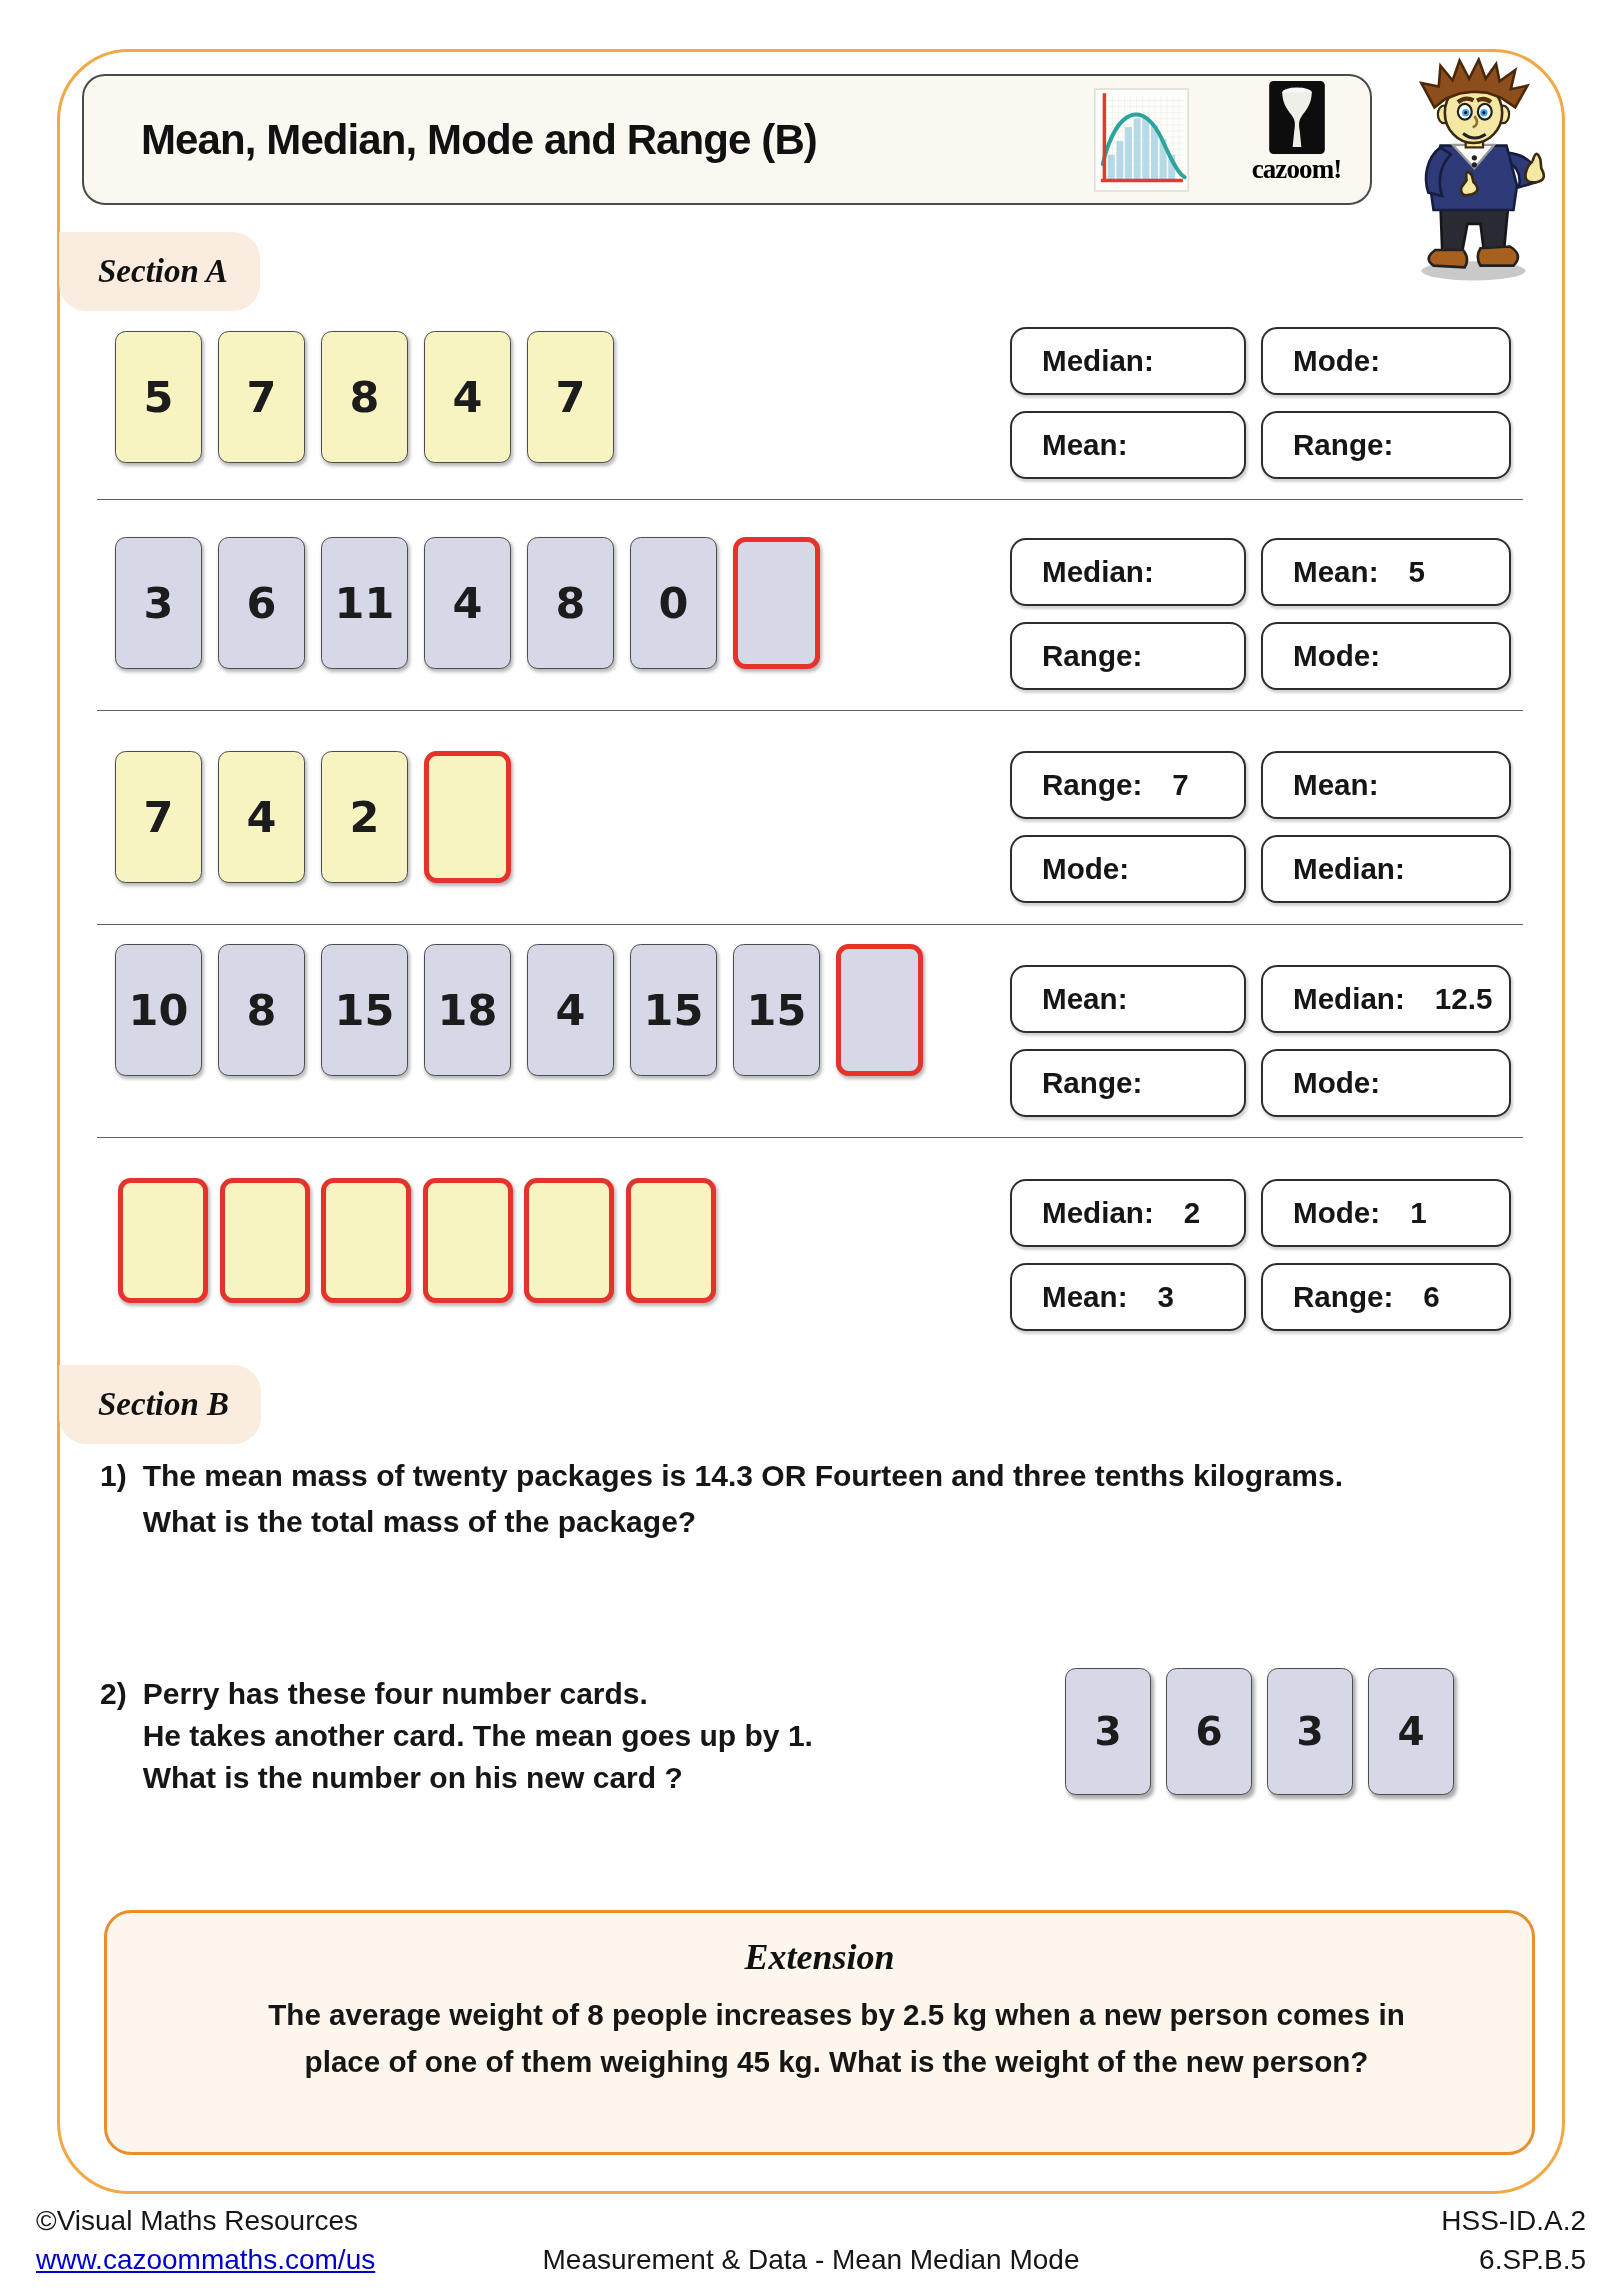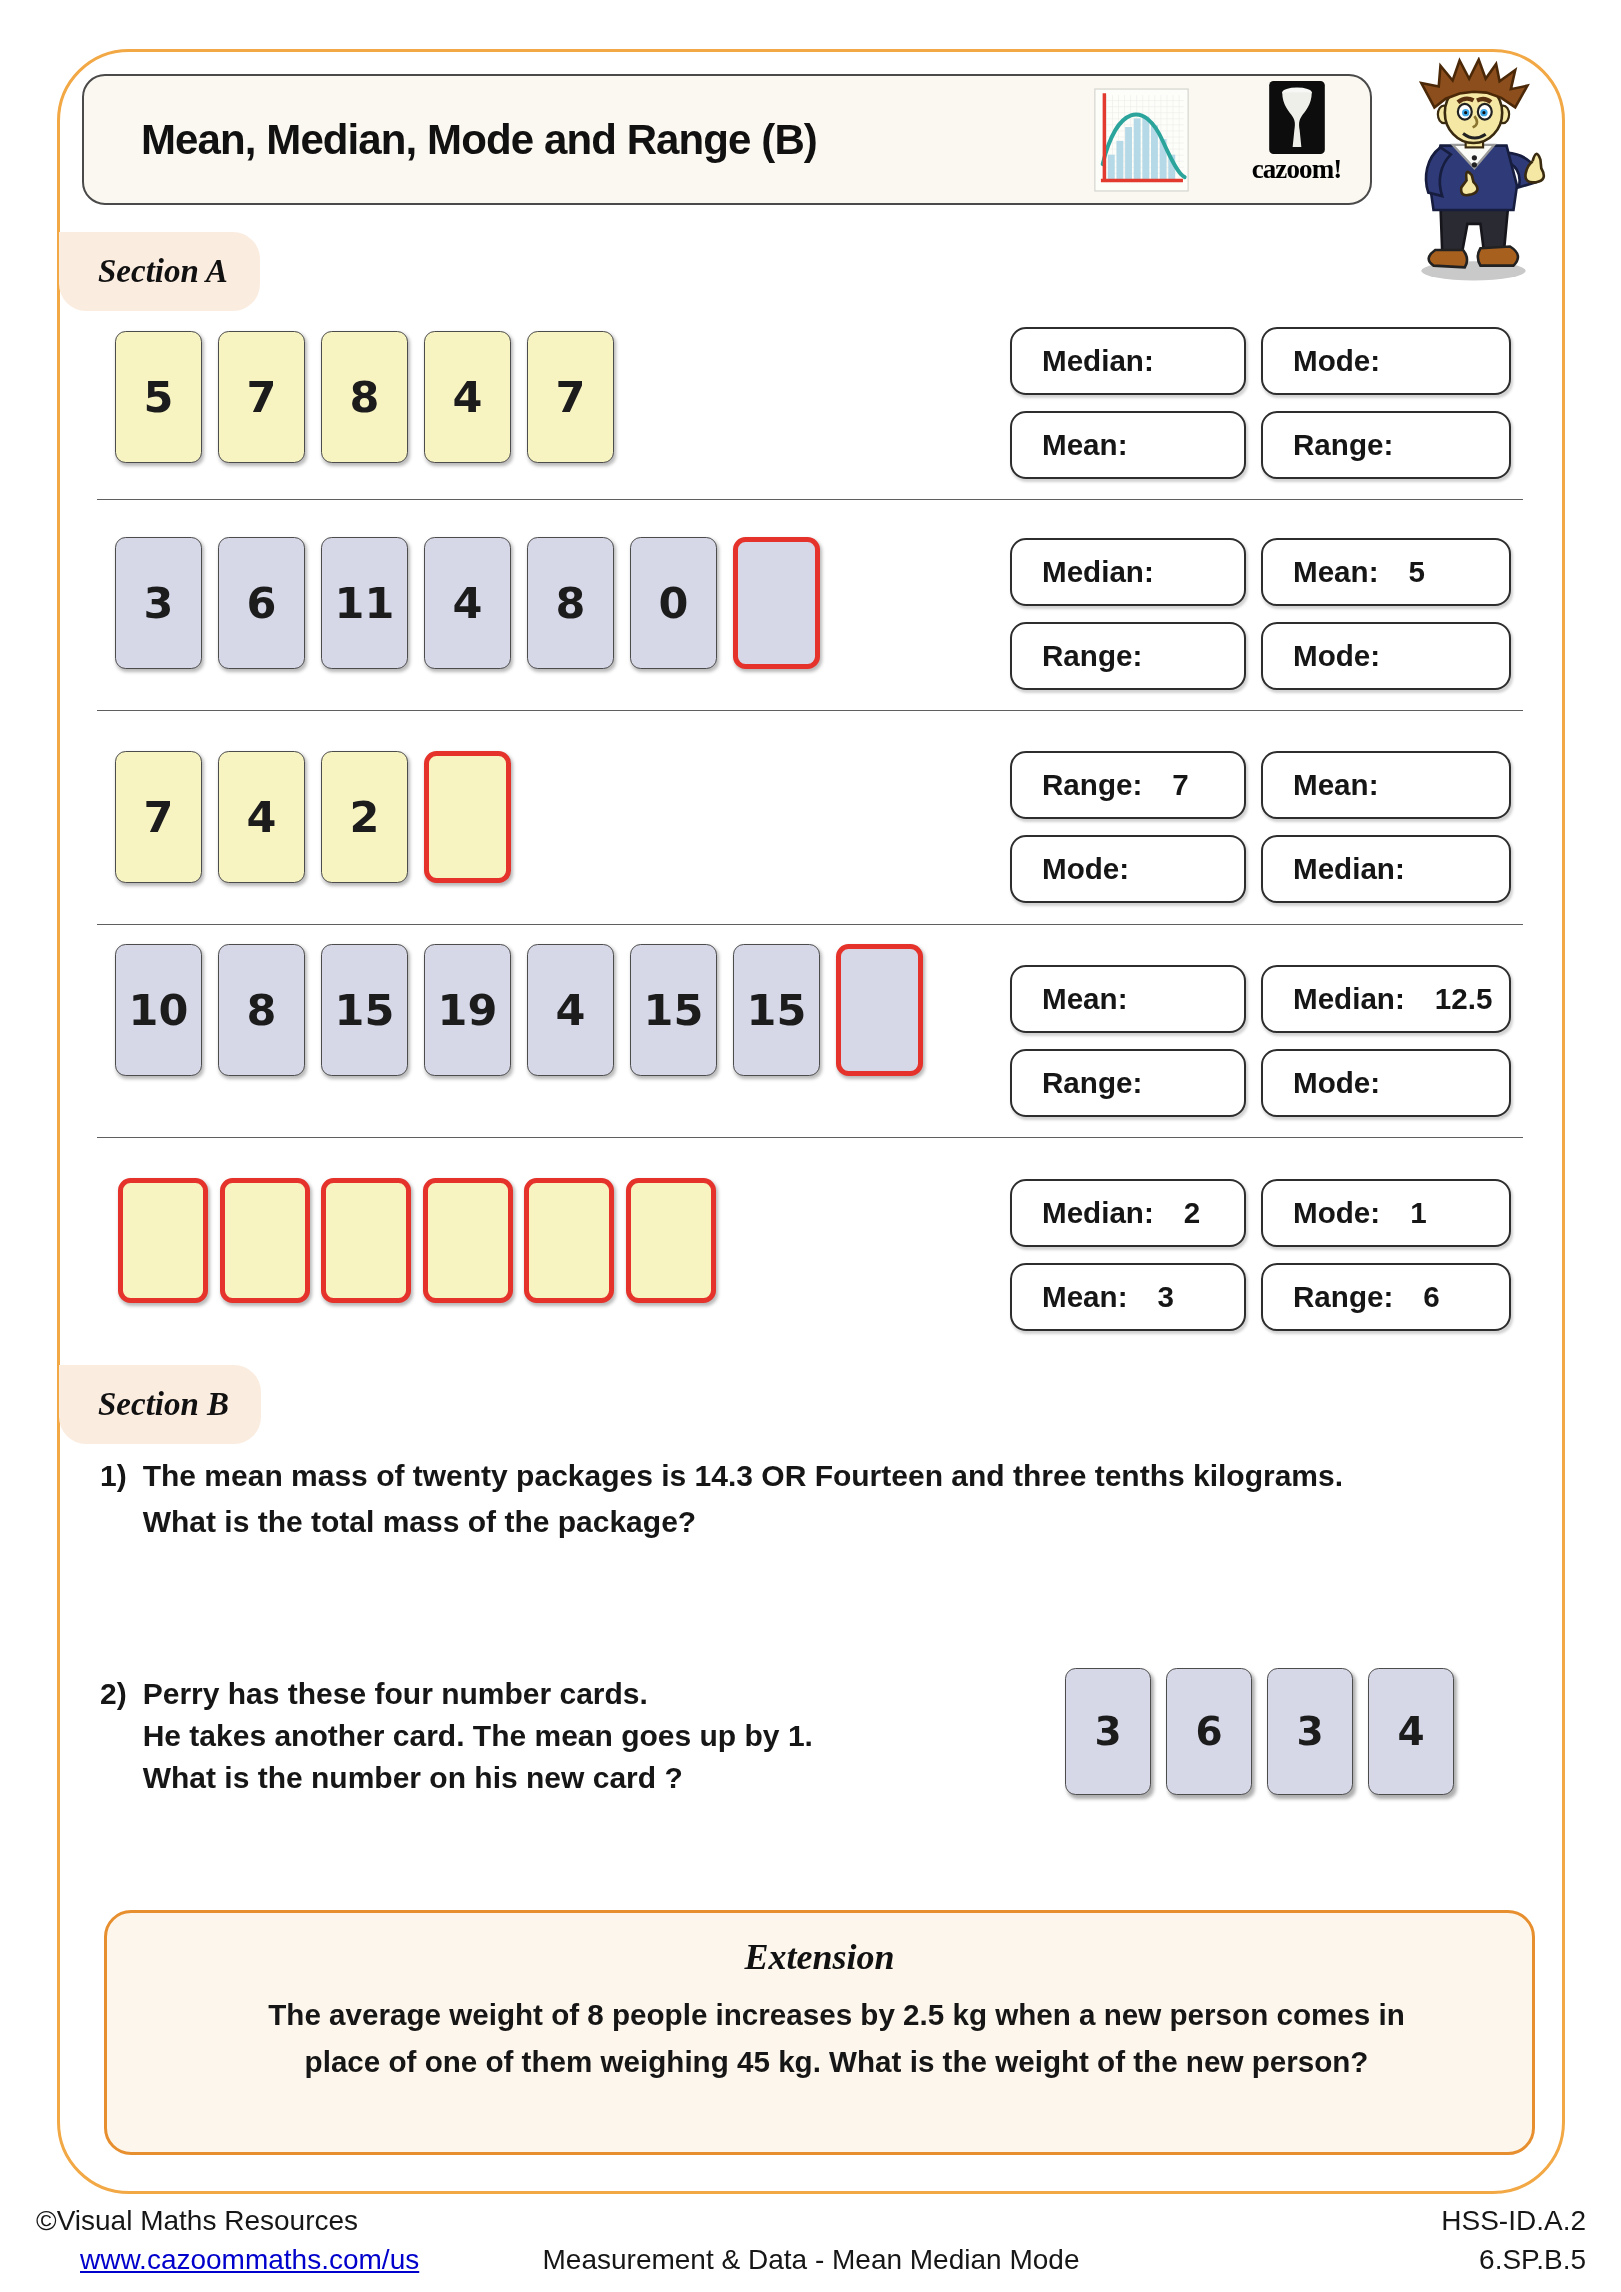--- a/index.html
+++ b/index.html
@@ -68,21 +68,21 @@
   
   .ext{position:absolute;left:104px;top:1910px;width:1431px;height:245px;background:#FDF6EC;
        border:3.6px solid #E78F2E;border-radius:27px;box-sizing:border-box;text-align:center;}
   .ext-title{margin-top:23px;font-family:"Liberation Serif",serif;font-style:italic;
              font-weight:bold;font-size:36px;color:#111;}
   .ext-body{margin-top:12.5px;font-size:29.6px;font-weight:bold;line-height:47px;padding-left:34px;}
 
   
   .f-copy{position:absolute;left:36px;top:2205px;font-size:28px;}
   .f-link{position:absolute;left:36px;top:2244px;font-size:28px;color:#0000CC;
-          text-decoration:underline;cursor:pointer;margin-left:44px;}
+          text-decoration:underline;cursor:pointer;}
   .f-center{position:absolute;left:0;top:2244px;width:100%;text-align:center;font-size:28px;}
   .f-code1{position:absolute;right:36px;top:2205px;font-size:28px;}
   .f-code2{position:absolute;right:36px;top:2244px;font-size:28px;}
 </style>
 </head>
 <body>
 
 <div id="page">
 
   <div class="page-border"></div>
@@ -276,21 +276,21 @@
     <div class="card lav">
         <span>10</span>
       </div>
     <div class="card lav">
         <span>8</span>
       </div>
     <div class="card lav">
         <span>15</span>
       </div>
     <div class="card lav">
-        <span>19</span>
+        <span>18</span>
       </div>
     <div class="card lav">
         <span>4</span>
       </div>
     <div class="card lav">
         <span>15</span>
       </div>
     <div class="card lav">
         <span>15</span>
       </div>

